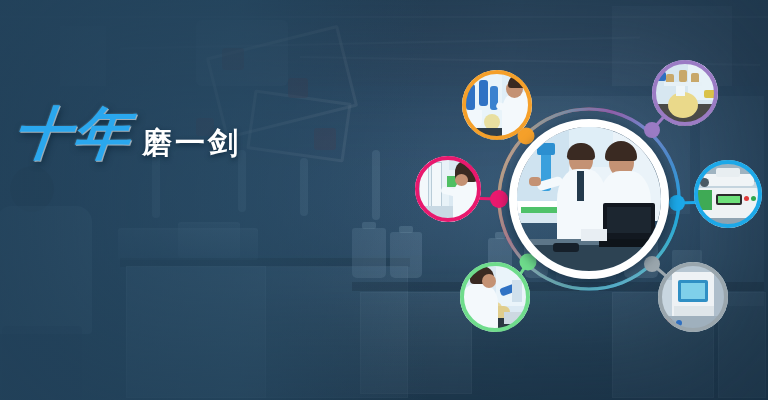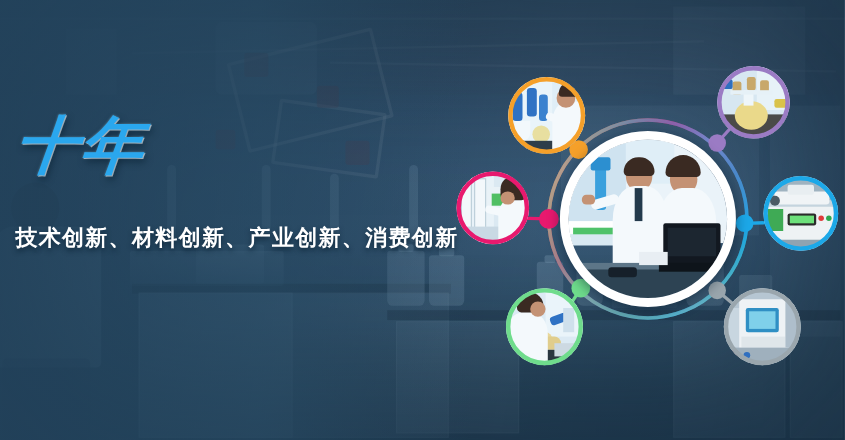--- a/index.html
+++ b/index.html
@@ -268,25 +268,25 @@
     <div class="bg-grade2"></div>
     <div class="bg-vignette"></div>
   </div>
 
   <div class="left-scrim"></div>
 
   <div class="headline">
     <div class="row-1">
       <div class="cn-big">十年</div>
       <div class="stack-right">
+        <div class="cn-mid">磨一剑</div>
       </div>
     </div>
   </div>
 
-  <div class="cn-tag">技术创新、材料创新、产业创新、消费创新</div>
 
   <div class="collage">
 
     <svg width="368" height="370" viewBox="0 0 368 370">
       <defs>
         <linearGradient id="gradRing" x1="0%" y1="10%" x2="100%" y2="90%">
           <stop offset="0%" stop-color="#f5a02a"></stop>
           <stop offset="18%" stop-color="#f26a4f"></stop>
           <stop offset="34%" stop-color="#e8196e"></stop>
           <stop offset="50%" stop-color="#8f7ec4"></stop>

